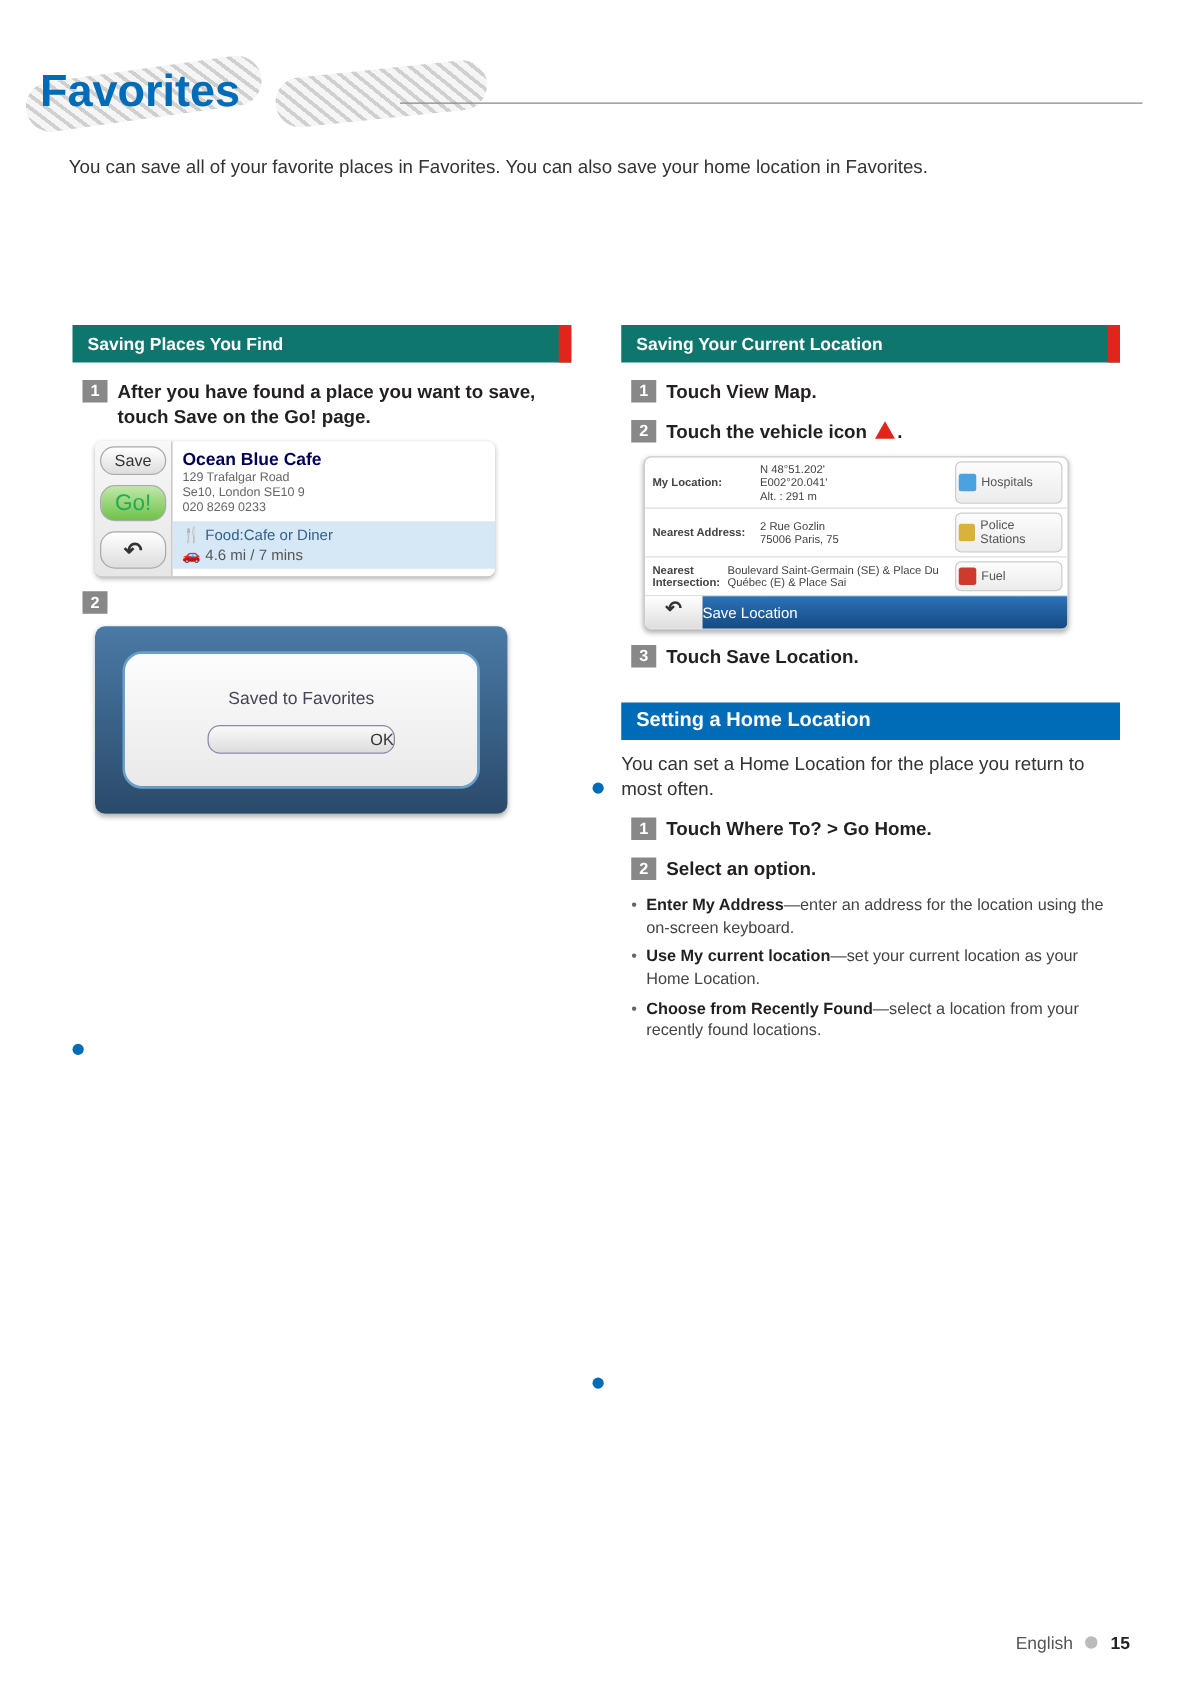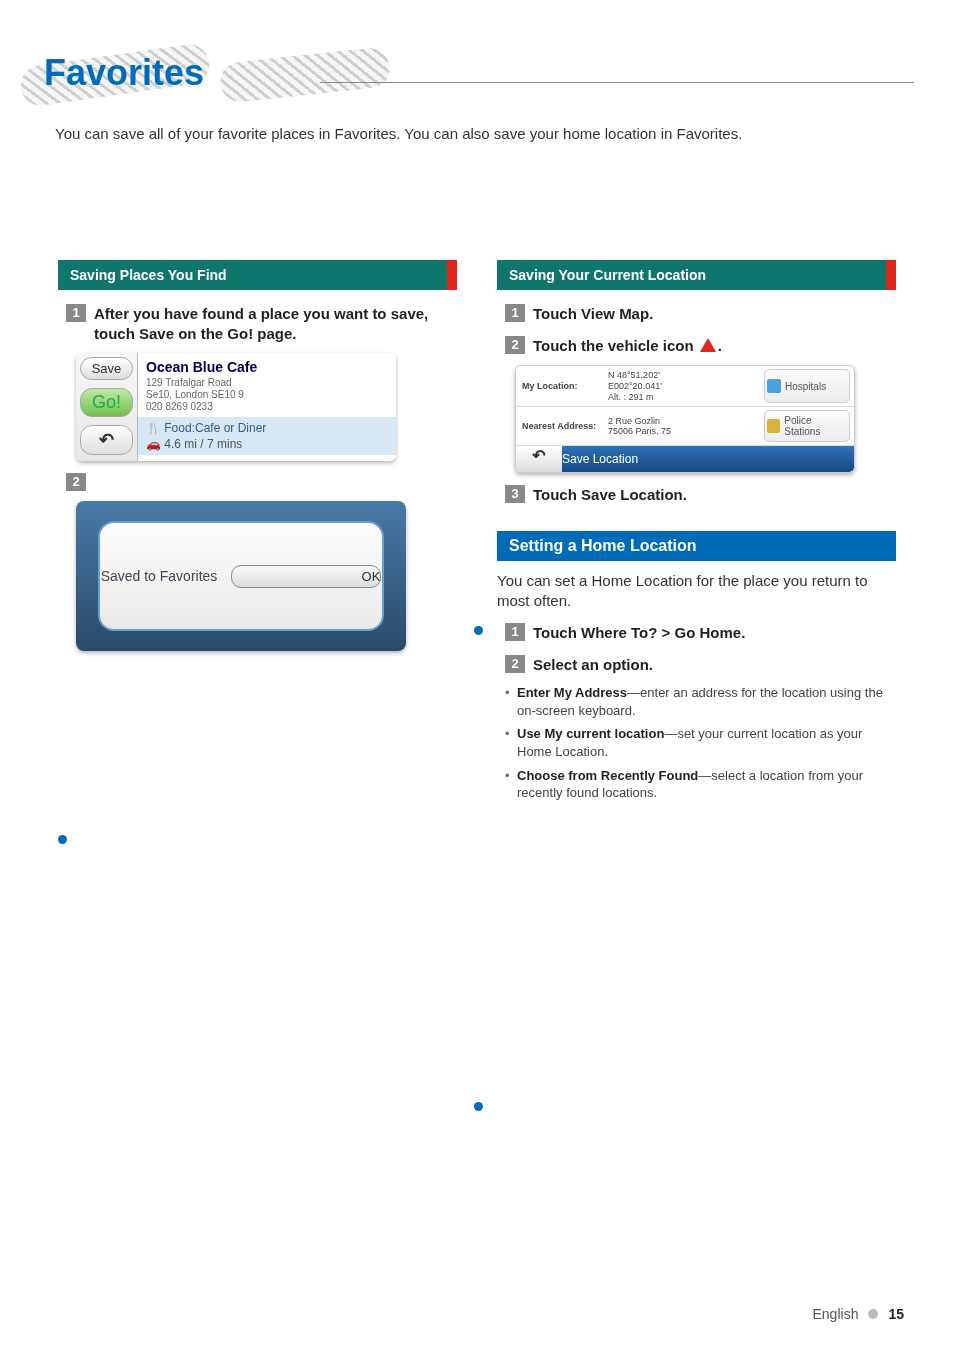--- a/index.html
+++ b/index.html
@@ -15,21 +15,21 @@
     position: absolute;
     height: 40px;
     background: repeating-linear-gradient(45deg, #d0d0d0 0, #d0d0d0 3px, #f5f5f5 3px, #f5f5f5 8px);
     border-radius: 20px;
     top: 55px;
   }
   .ribbon1 { left: 20px; width: 190px; transform: rotate(-8deg); }
   .ribbon2 { left: 220px; width: 170px; transform: rotate(-6deg); }
   .page-title {
     position: absolute;
-    left: 44px;
+    left: 32px;
     top: 52px;
     font-size: 36px;
     font-weight: 700;
     color: #006cb7;
     z-index: 2;
   }
   .title-rule {
     position: absolute;
     left: 320px;
     right: 40px;
@@ -121,21 +121,21 @@
   
   .fav-shot {
     width: 330px; height: 150px;
     background: linear-gradient(#4a7aa6,#2a4a6a);
     position: relative; border-radius: 8px;
   }
   .fav-dialog {
     position:absolute; left:22px; right:22px; top:20px; bottom:20px;
     background: linear-gradient(#fdfdfd,#e9e9e9);
     border:2px solid #6aa0cc; border-radius:16px;
-    display:flex; flex-direction:row; align-items:center; justify-content:center;
+    display:flex; flex-direction:column; align-items:center; justify-content:center;
     gap:14px;
   }
   .fav-txt { font-size:14px; color:#445; }
   .ok-btn {
     width:150px; padding:3px 0; text-align:right;
     border:1px solid #88a; border-radius:10px;
     background: linear-gradient(#fafafa,#dcdcdc);
     font-size:13px; color:#333;
   }
 
@@ -270,20 +270,30 @@
           <div class="loc-row">
             <div class="loc-info">
               <div class="loc-lab">Nearest Address:</div>
               <div class="loc-val">2 Rue Gozlin<br>75006 Paris, 75</div>
             </div>
             <div class="poi">
               <div class="ic" style="background: rgb(217, 178, 60);"></div>
               <span>Police Stations</span>
             </div>
           </div>
+          <div class="loc-row">
+            <div class="loc-info">
+              <div class="loc-lab">Nearest Intersection:</div>
+              <div class="loc-val">Boulevard Saint-Germain (SE) &amp; Place Du Québec (E) &amp; Place Sai</div>
+            </div>
+            <div class="poi">
+              <div class="ic" style="background: rgb(204, 59, 46);"></div>
+              <span>Fuel</span>
+            </div>
+          </div>
         </div>
       <div class="loc-bottom">
         <div class="loc-back">↶</div>
         <div class="loc-save">Save Location</div>
       </div>
     </div>
 
     <div class="step">
       <div class="step-num">3</div>
       <div class="step-text">Touch Save Location.</div>

